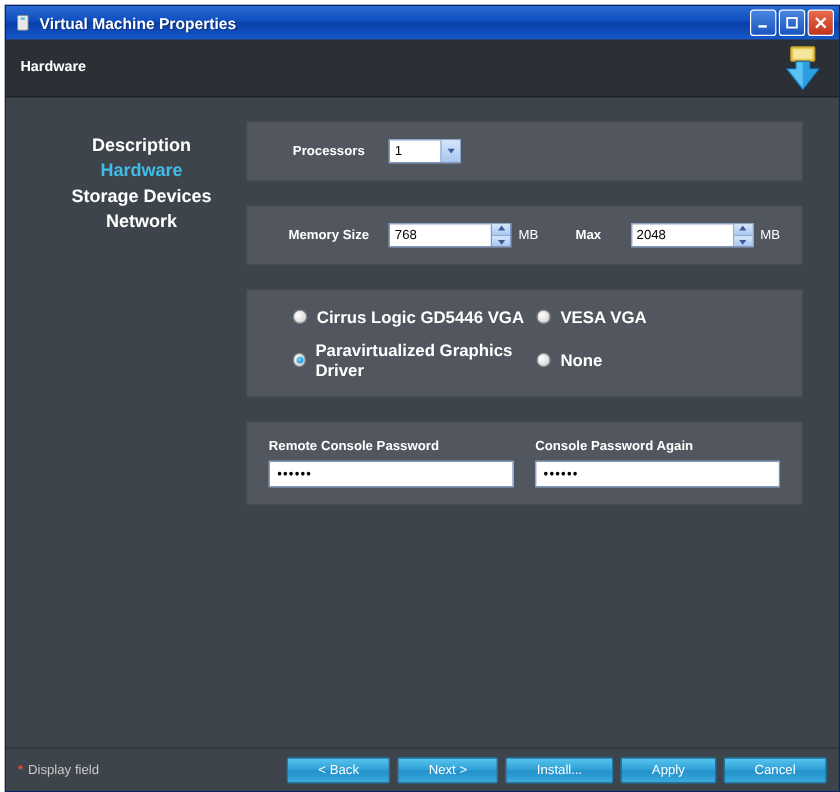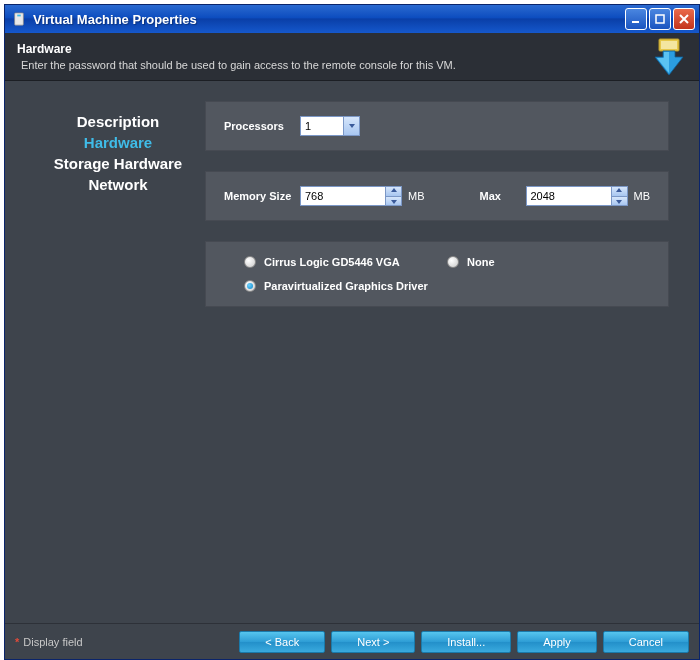--- a/index.html
+++ b/index.html
@@ -96,21 +96,21 @@
   }
   .panel {
     background: #52575f;
     border: 1px solid #464a52;
     padding: 14px 18px;
     margin-bottom: 20px;
     color: #fff;
   }
   .row { display: flex; align-items: center; }
   .label { font-size: 11px; font-weight: bold; color: #fff; }
-  .label.w1 { width: 76px; }
+  .label.w1 { width: 100px; text-align: center; }
   .label.w2 { width: 46px; text-align: left; padding-right: 8px; }
 
   .select, .spinner {
     height: 20px;
     background: #fff;
     border: 1px solid #7b97c6;
     display: inline-flex;
     align-items: center;
     font-size: 11px;
     color: #000;
@@ -156,21 +156,21 @@
     position: relative;
   }
   .radio.checked::after {
     content: "";
     position: absolute;
     left: 2px; top: 2px;
     width: 6px; height: 6px;
     border-radius: 50%;
     background: radial-gradient(circle at 35% 35%, #6fd2ff, #0a86c8);
   }
-  .radio-label { font-size: 11px; font-weight: bold; color: #fff; }
+  .radio-label { font-size: 14px; font-weight: bold; color: #fff; }
 
   .pw-grid { display: grid; grid-template-columns: 1fr 1fr; gap: 18px; }
   .pw-col .label { display: block; margin-bottom: 6px; }
   .pw-input {
     width: 100%; height: 22px;
     background: #fff;
     border: 1px solid #7b97c6;
     color: #000;
     font-size: 11px;
     padding: 0 6px;
@@ -231,36 +231,35 @@
       <div class="win-btn close">
           <svg viewBox="0 0 12 12">
             <path d="M2 2 L10 10 M10 2 L2 10" stroke="#fff" stroke-width="2"></path>
           </svg>
         </div>
     </div>
   </div>
 
   <div class="header-strip">
     <h2>Hardware</h2>
-    <p>Enter the password that should be used to gain access to the remote console for this VM.</p>
     <div class="hdr-icon">
       <svg viewBox="0 0 40 40">
         <rect x="10" y="2" width="20" height="12" rx="1" fill="#e6c84a" stroke="#b89a2a"></rect>
         <rect x="12" y="4" width="16" height="8" fill="#f4e6a0"></rect>
         <polygon points="20,38 6,20 14,20 14,14 26,14 26,20 34,20" fill="#2b9de0" stroke="#0e5e96" stroke-width="0.8"></polygon>
         <polygon points="20,36 8,21 15,21 15,15 20,15" fill="#5bc3f2"></polygon>
       </svg>
     </div>
   </div>
 
   <div class="content">
     <div class="sidebar">
       <div class="sidebar-item">Description</div>
       <div class="sidebar-item active">Hardware</div>
-      <div class="sidebar-item">Storage Hardware</div>
+      <div class="sidebar-item">Storage Devices</div>
       <div class="sidebar-item">Network</div>
     </div>
 
     <div class="main">
 
       <div class="panel">
         <div class="row">
           <span class="label w1">Processors</span>
           <div class="select">
             <span class="select-val">1</span>
@@ -314,29 +313,45 @@
       </div>
 
       <div class="panel">
         <div class="radio-grid">
           <div class="radio-item">
             <span class="radio"></span>
             <span class="radio-label">Cirrus Logic GD5446 VGA</span>
           </div>
           <div class="radio-item">
             <span class="radio"></span>
-            <span class="radio-label">None</span>
+            <span class="radio-label">VESA VGA</span>
           </div>
           <div class="radio-item">
             <span class="radio checked"></span>
             <span class="radio-label">Paravirtualized Graphics Driver</span>
           </div>
+          <div class="radio-item">
+            <span class="radio"></span>
+            <span class="radio-label">None</span>
+          </div>
         </div>
       </div>
 
+      <div class="panel">
+        <div class="pw-grid">
+          <div class="pw-col">
+            <span class="label">Remote Console Password</span>
+            <input type="password" class="pw-input" value="••••••" style="">
+          </div>
+          <div class="pw-col">
+            <span class="label">Console Password Again</span>
+            <input type="password" class="pw-input" value="••••••" style="">
+          </div>
+        </div>
+      </div>
 
     </div>
   </div>
 
   <div class="footer">
     <div class="req-note">
       <span class="req-star">*</span>
       <span>Display field</span>
     </div>
     <div class="footer-btns">

